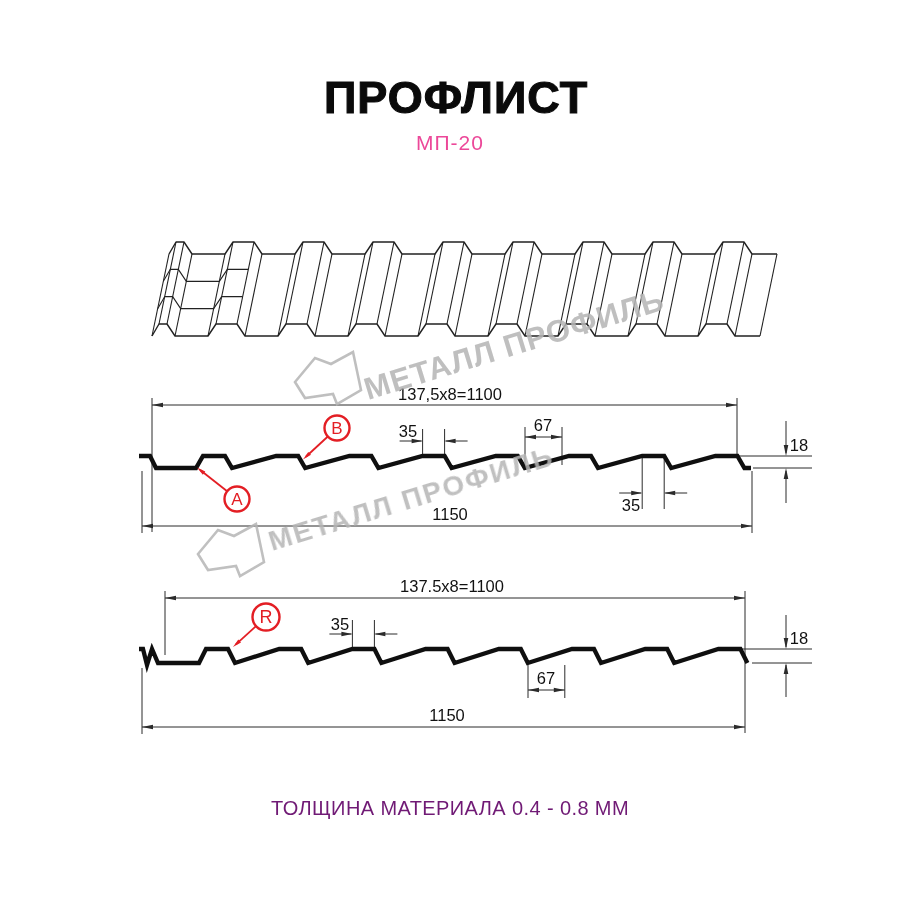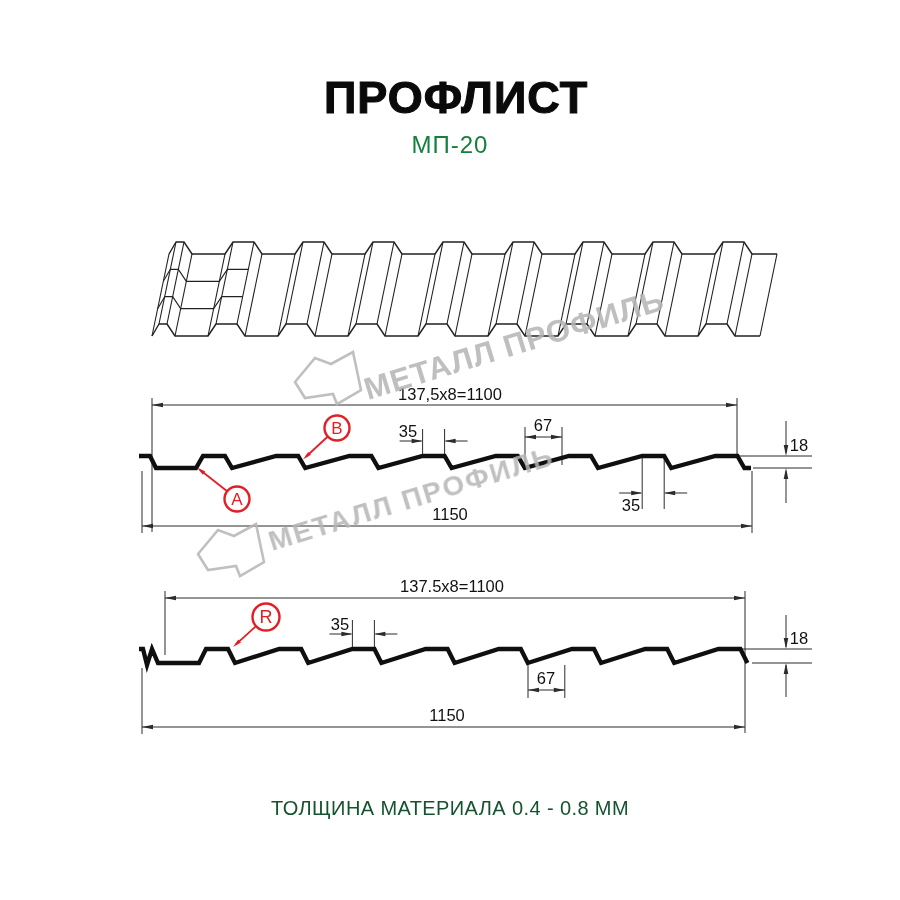--- a/index.html
+++ b/index.html
@@ -2,23 +2,23 @@
 <html><head>
 <meta charset="utf-8">
 <style>
   html,body{margin:0;padding:0;background:#ffffff;}
   .page{position:relative;width:900px;height:900px;background:#fff;overflow:hidden;
         font-family:"Liberation Sans",sans-serif;}
   .title{position:absolute;top:72px;left:0;width:900px;text-align:center;
          font-size:45px;font-weight:700;letter-spacing:1px;color:#0a0a0a;padding-left:6px;
          -webkit-text-stroke:1.1px #0a0a0a;}
   .subtitle{position:absolute;top:131px;left:0;width:900px;text-align:center;
-            font-size:24px;font-weight:500;letter-spacing:1px;color:#15803d;}
+            font-size:21px;font-weight:500;letter-spacing:1px;color:#ec4899;}
   .footer{position:absolute;top:797px;left:0;width:900px;text-align:center;
-          font-size:20px;font-weight:500;letter-spacing:0.4px;color:#14532d;}
+          font-size:20px;font-weight:500;letter-spacing:0.4px;color:#701a75;}
   svg{position:absolute;top:0;left:0;}
   svg text{font-family:"Liberation Sans",sans-serif;}
 </style>
 </head>
 <body>
 
 <div class="page">
   <div class="title">ПРОФЛИСТ</div>
   <div class="subtitle">МП-20</div>
   <svg id="drawing" width="900" height="900" viewBox="0 0 900 900">

